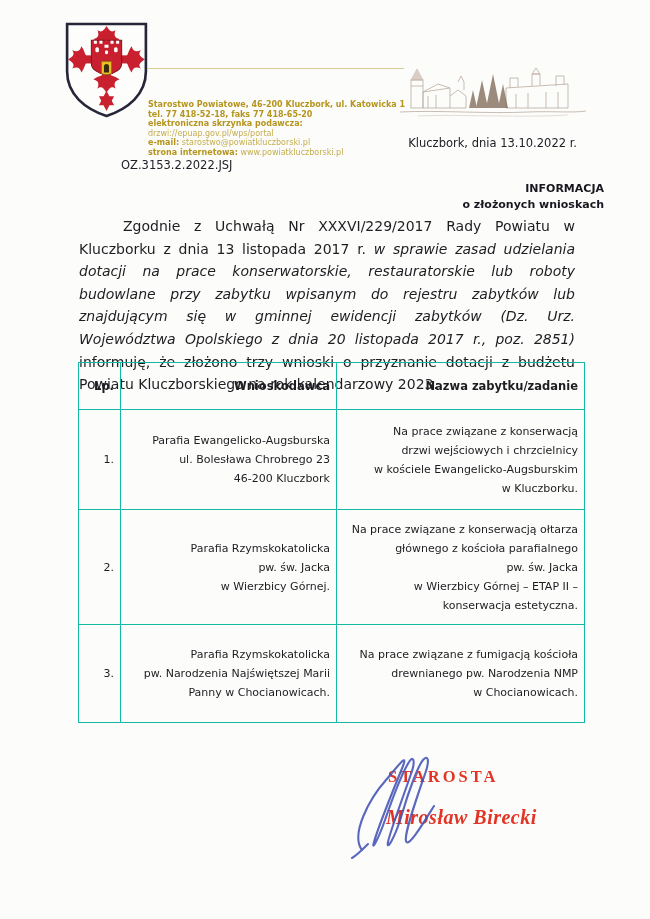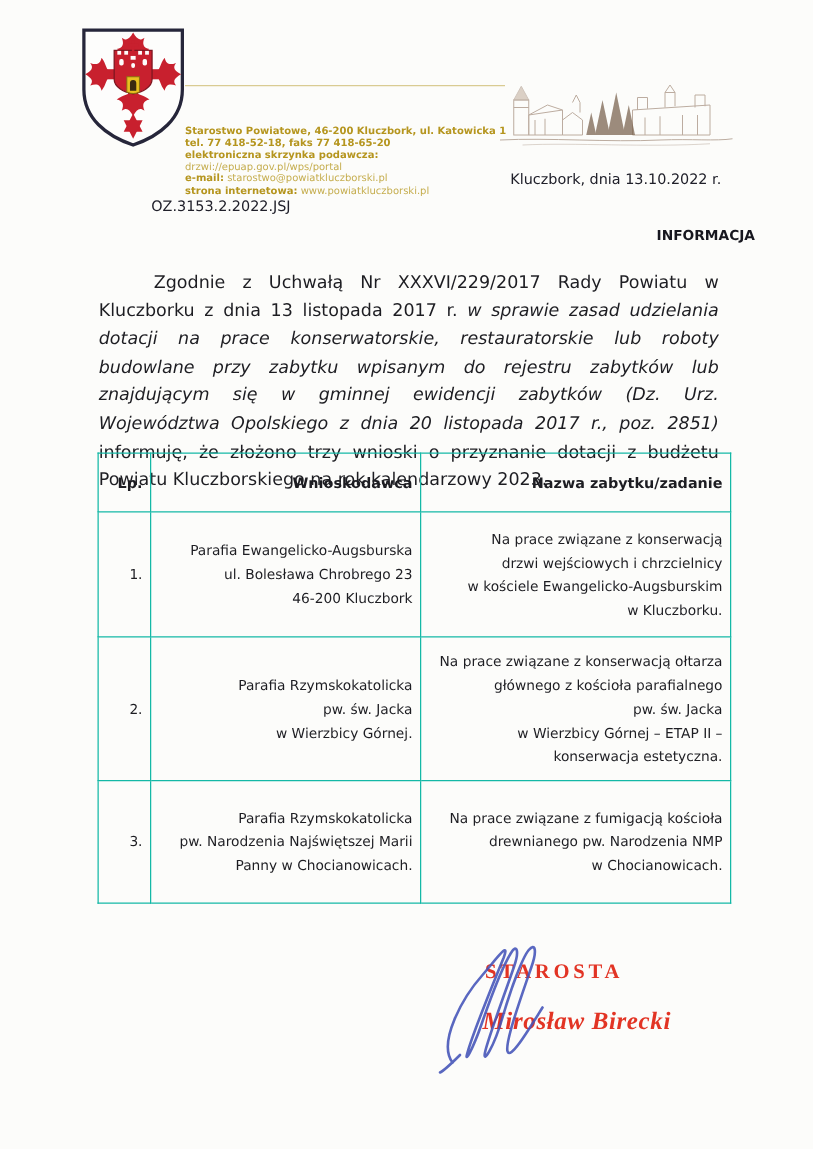--- a/index.html
+++ b/index.html
@@ -157,20 +157,21 @@
       <polygon points="100,42 105,18 110,42"></polygon>
       <polygon points="71,42 75,24 79,42"></polygon>
     </g>
   </svg>
 
   <div class="date-line">Kluczbork, dnia 13.10.2022 r.</div>
   <div class="reference">OZ.3153.2.2022.JSJ</div>
 
   <div class="doc-title">
     <div>INFORMACJA</div>
+    <div>o złożonych wnioskach</div>
   </div>
 
   <p class="body-par"><span>Zgodnie z Uchwałą Nr XXXVI/229/2017 Rady Powiatu w Kluczborku z dnia 13 listopada 2017 r. </span><span class="it">w sprawie zasad udzielania dotacji na prace konserwatorskie, restauratorskie lub roboty budowlane przy zabytku wpisanym do rejestru zabytków lub znajdującym się w gminnej ewidencji zabytków (Dz. Urz. Województwa Opolskiego z dnia 20 listopada 2017 r., poz. 2851)</span><span> informuję, że złożono trzy wnioski o przyznanie dotacji z budżetu Powiatu Kluczborskiego na rok kalendarzowy 2023.</span></p>
 
   <table class="apps">
     <colgroup>
         <col class="c-lp">
         <col class="c-wn">
         <col class="c-nz">
       </colgroup>

